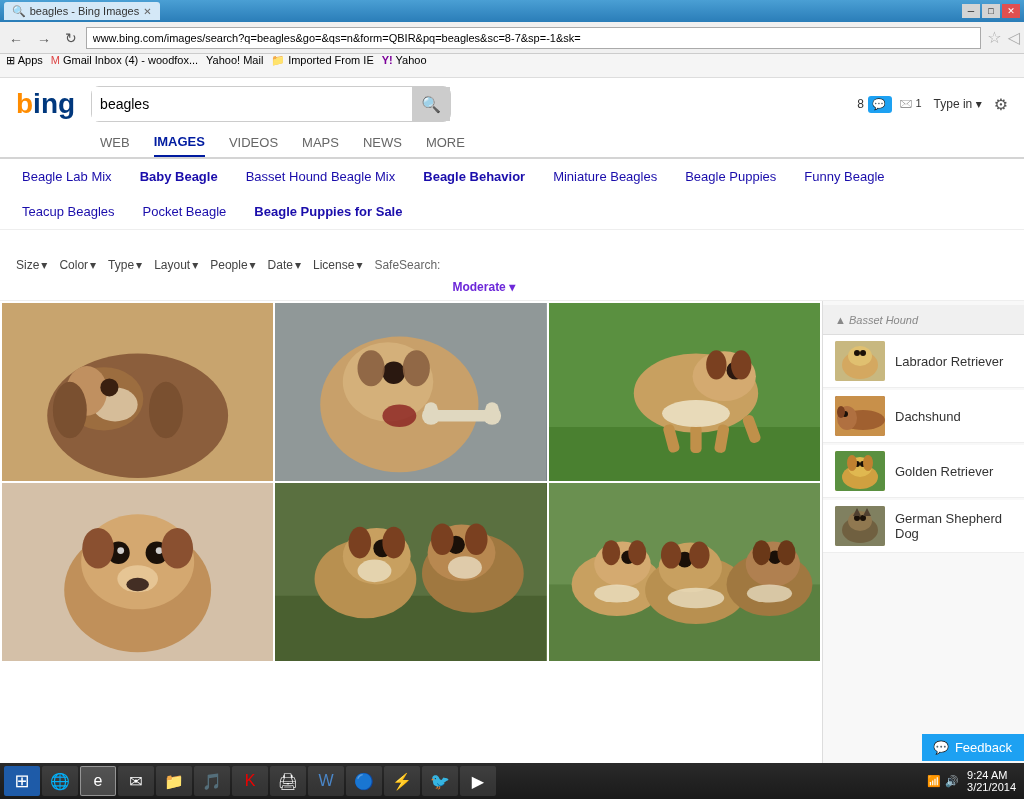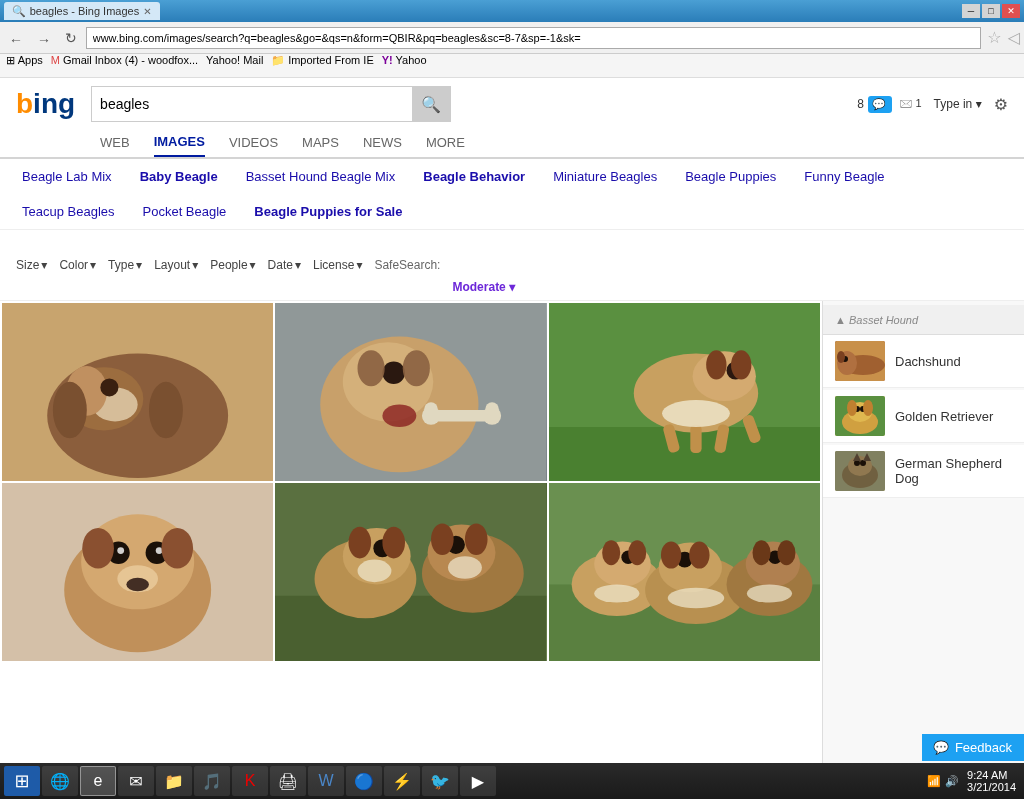--- a/index.html
+++ b/index.html
@@ -91,21 +91,21 @@
       font-size: 28px;
       font-weight: bold;
       color: #01387d;
       font-family: 'Segoe UI', Arial;
     }
     .bing-logo span { color: #ff8c00; }
     .search-box-container {
       display: flex;
       align-items: center;
       border: 1px solid #ccc;
-      border-radius: 0;
+      border-radius: 8px;
       flex: 0 0 360px;
     }
     .search-input {
       width: 320px;
       height: 34px;
       border: none;
       padding: 0 8px;
       font-size: 14px;
       outline: none;
     }
@@ -604,20 +604,32 @@
         <ellipse cx="195" cy="108" rx="20" ry="8" fill="#f0e8d0" opacity="0.7"></ellipse>
       </svg>
     </div>
   </div>
 
   <div class="sidebar">
     <div class="partial-sidebar-top">
       <span class="partial-label">▲ Basset Hound</span>
     </div>
 
+    <div class="sidebar-item">
+      <div class="sidebar-thumb thumb-labrador">
+        <svg width="50" height="40" viewBox="0 0 50 40">
+          <rect width="50" height="40" fill="#c8b880"></rect>
+          <ellipse cx="25" cy="24" rx="18" ry="14" fill="#d4a860"></ellipse>
+          <ellipse cx="25" cy="15" rx="12" ry="10" fill="#e0c070"></ellipse>
+          <circle cx="22" cy="12" r="3" fill="#1a1008"></circle>
+          <circle cx="28" cy="12" r="3" fill="#1a1008"></circle>
+        </svg>
+      </div>
+      <span class="sidebar-label">Labrador Retriever</span>
+    </div>
 
     <div class="sidebar-item">
       <div class="sidebar-thumb thumb-dachshund">
         <svg width="50" height="40" viewBox="0 0 50 40">
           <rect width="50" height="40" fill="#c8904a"></rect>
           <ellipse cx="28" cy="24" rx="22" ry="10" fill="#a06030"></ellipse>
           <ellipse cx="12" cy="22" rx="10" ry="12" fill="#b07040"></ellipse>
           <circle cx="10" cy="18" r="3" fill="#1a1008"></circle>
           <ellipse cx="6" cy="16" rx="4" ry="6" fill="#7a4020"></ellipse>
         </svg>

